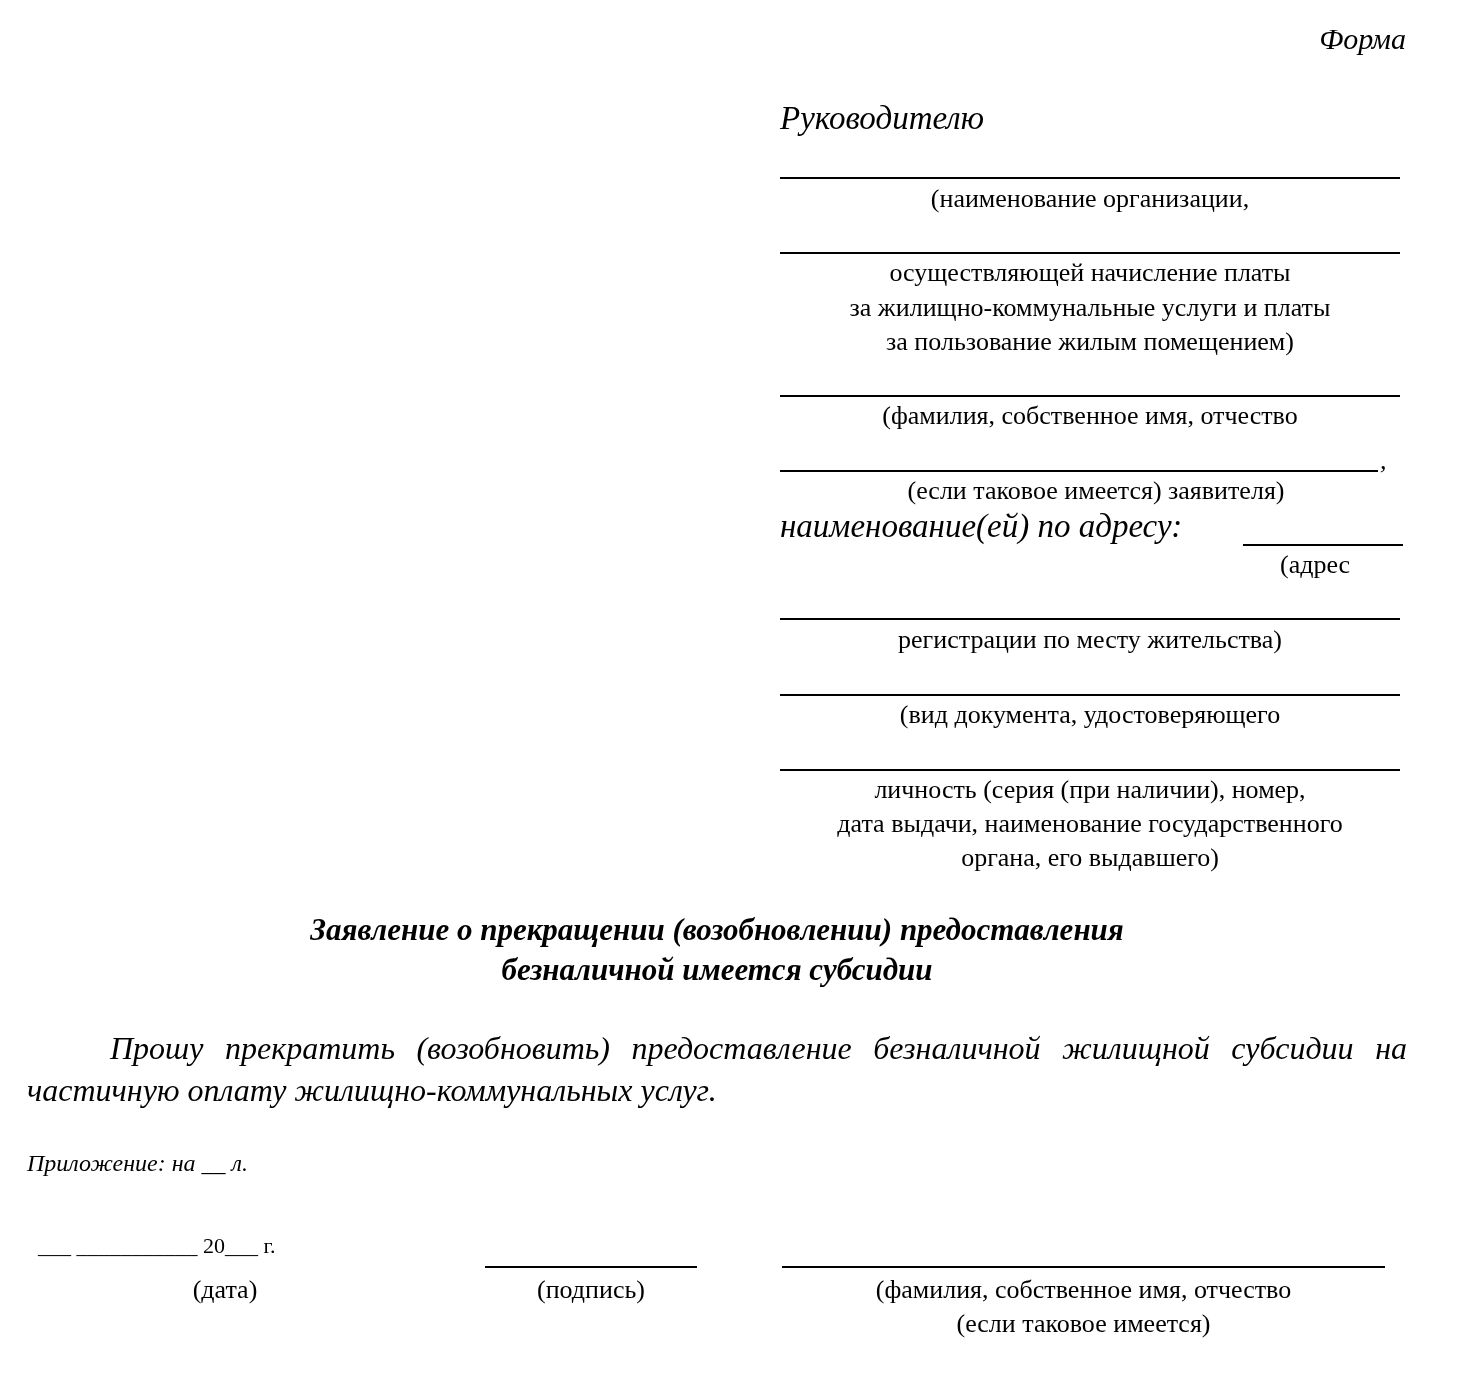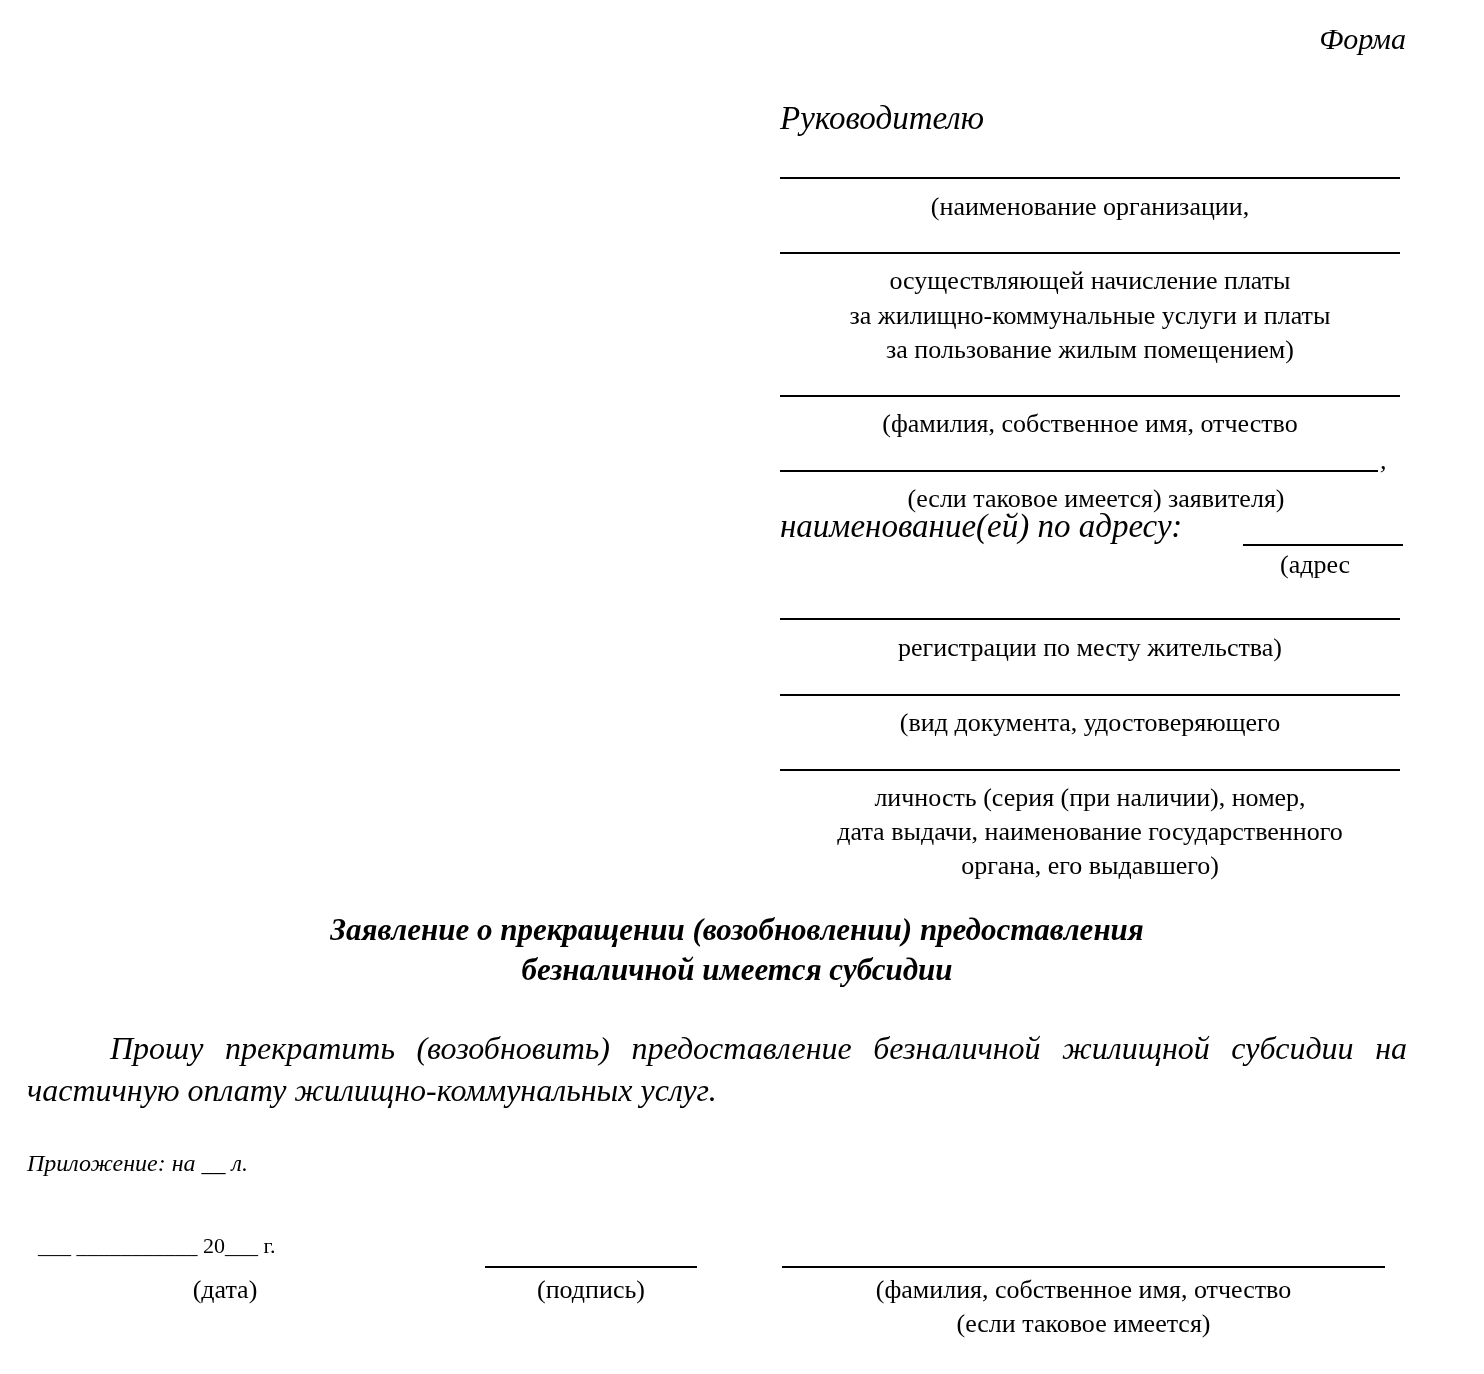--- a/index.html
+++ b/index.html
@@ -4,24 +4,24 @@
 <style>
   html, body { margin: 0; padding: 0; background: #ffffff; }
   body {
     width: 1484px; height: 1374px; position: relative; overflow: hidden;
     font-family: "Liberation Serif", "DejaVu Serif", serif; color: #000;
   }
   .abs { position: absolute; font-style: italic; }
   .line { position: absolute; border-bottom: 2px solid #000; height: 0; }
   .cap { position: absolute; font-size: 26px; text-align: center; line-height: 34px; white-space: nowrap; }
   .big { font-size: 33px; }
-  .right-col-w { left: 780px; width: 620px; margin-top: 8px; }
+  .right-col-w { left: 780px; width: 620px; }
   #form-label { right: 78px; top: 22px; font-size: 30px; }
   #addressee { left: 780px; top: 100px; font-size: 33px; }
-  #title { left: 0; width: 1434px; top: 910px; text-align: center; font-weight: bold; font-size: 31px; line-height: 40px; padding-left: 20px; }
+  #title { left: 0; width: 1434px; top: 910px; text-align: center; font-weight: bold; font-size: 31px; line-height: 40px; }
   #body-text { left: 27px; width: 1380px; top: 1027px; font-size: 32px; line-height: 42px; text-align: justify; }
   #body-text .indent { display: inline-block; width: 83px; }
   #attachment { left: 27px; top: 1150px; font-size: 24px; }
   .sig { position: absolute; font-size: 22px; white-space: nowrap; }
 </style>
 </head>
 <body>
 
 <div id="form-label" class="abs">Форма</div>
 <div id="addressee" class="abs">Руководителю</div>

